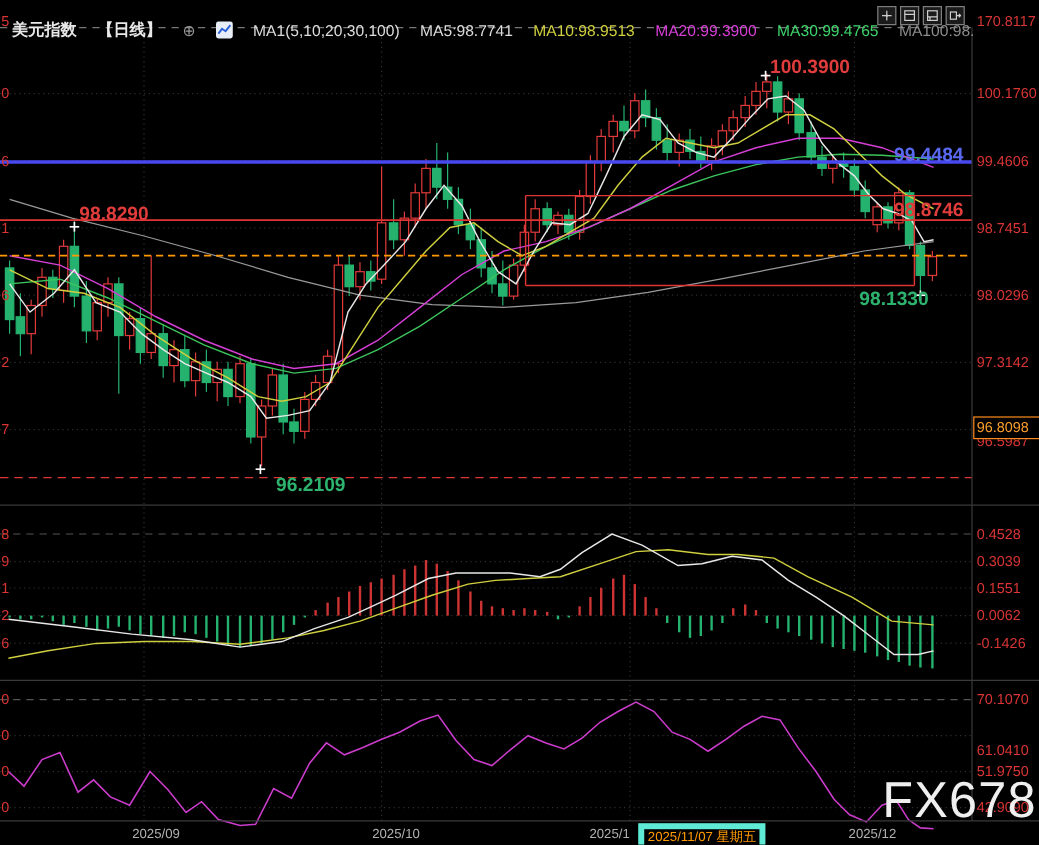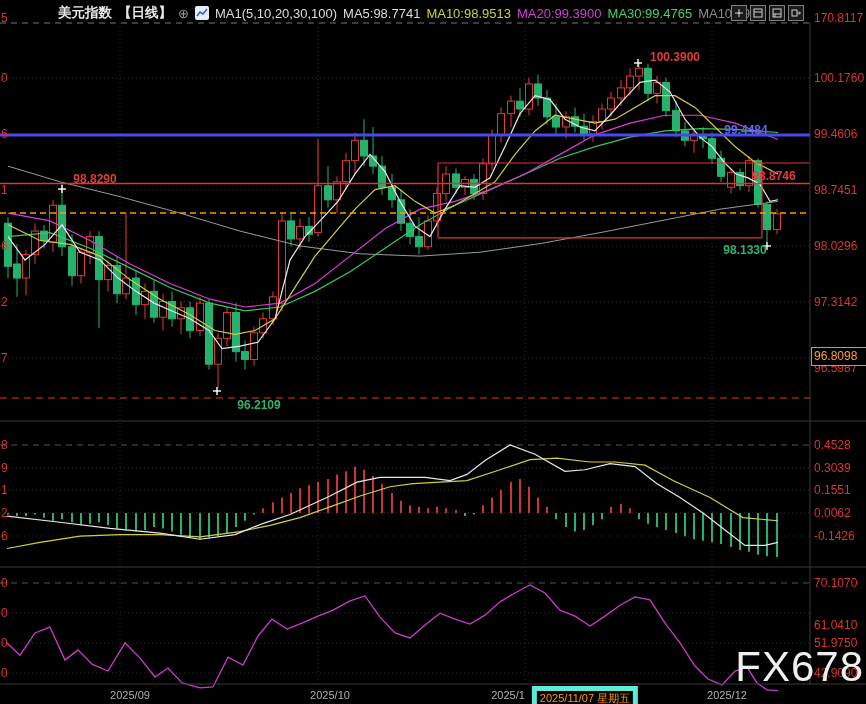--- a/index.html
+++ b/index.html
@@ -1,24 +1,24 @@
 <!DOCTYPE html>
 <html><head>
 <meta charset="utf-8">
 <style>
   html,body{margin:0;padding:0;background:#000;}
   #app{position:relative;width:866px;height:704px;background:#000;overflow:hidden;
        font-family:"Liberation Sans",sans-serif;}
   #cv{position:absolute;left:0;top:0;z-index:1;}
   #labels{position:absolute;left:0;top:0;width:866px;height:704px;z-index:2;pointer-events:none;}
   .axlbl{position:absolute;font-size:12px;color:#d93535;line-height:12px;white-space:nowrap;}
-  .ann{position:absolute;font-size:12px;font-weight:bold;transform:translate(-50%,-50%);white-space:nowrap;}
+  .ann{position:absolute;font-size:16px;font-weight:bold;transform:translate(-50%,-50%);white-space:nowrap;}
   .monlbl{position:absolute;font-size:11px;color:#b0b0b0;transform:translateX(-50%);white-space:nowrap;}
-  .hdr{position:absolute;top:4px;left:10px;z-index:5;display:flex;align-items:center;gap:6px;
-       font-size:13px;color:#e8e8e8;white-space:nowrap;margin-left:48px;}
+  .hdr{position:absolute;top:16px;left:10px;z-index:5;display:flex;align-items:center;gap:17px;
+       font-size:13px;color:#e8e8e8;white-space:nowrap;}
   .hdr .ttl{font-weight:bold;font-size:13.5px;}
   .hdr .plus{color:#999;font-size:13px;}
   .sub-hdr{position:absolute;left:10px;z-index:5;display:flex;gap:10px;font-size:13px;white-space:nowrap;}
   .c-wht{color:#dddddd;text-align:center;} .c-yel{color:#cfcf3f;} .c-mag{color:#d63fd6;} .c-grn{color:#3fd46a;} .c-gry{color:#8c8c8c;}
   .tools{position:absolute;top:5px;right:62px;z-index:5;display:flex;gap:3px;}
   .tool{width:14px;height:14px;border:1px solid #7e7e7e;background:#1b1b1b;display:flex;
         align-items:center;justify-content:center;cursor:pointer;}
   .curbox{position:absolute;left:811px;top:347px;width:52px;height:17px;z-index:3;background:#000;
         border:1px solid #ff8c1a;color:#ffa02e;font-size:12px;line-height:17px;padding-left:2px;}
   .xbox{position:absolute;top:686px;transform:translateX(-50%);z-index:3;background:#000;
@@ -363,21 +363,21 @@
       <div class="axlbl" style="left: 1px; top: 439px;">8</div>
       <div class="axlbl" style="left: 1px; top: 462px;">9</div>
       <div class="axlbl" style="left: 1px; top: 484px;">1</div>
       <div class="axlbl" style="left: 1px; top: 507px;">2</div>
       <div class="axlbl" style="left: 1px; top: 530px;">6</div>
       <div class="axlbl" style="left: 1px; top: 577px;">0</div>
       <div class="axlbl" style="left: 1px; top: 607px;">0</div>
       <div class="axlbl" style="left: 1px; top: 637px;">0</div>
       <div class="axlbl" style="left: 1px; top: 667px;">0</div>
       <div class="ann" style="left: 675px; top: 57px; color: rgb(224, 60, 60);">100.3900</div>
-      <div class="ann" style="left: 746px; top: 130px; color: rgb(88, 104, 240);">99.4484</div>
+      <div class="ann" style="left: 774px; top: 130px; color: rgb(88, 104, 240);">99.4484</div>
       <div class="ann" style="left: 95px; top: 179px; color: rgb(224, 60, 60);">98.8290</div>
       <div class="ann" style="left: 774px; top: 176px; color: rgb(224, 60, 60);">98.8746</div>
       <div class="ann" style="left: 745px; top: 250px; color: rgb(45, 179, 110);">98.1330</div>
       <div class="ann" style="left: 259px; top: 405px; color: rgb(45, 179, 110);">96.2109</div>
       <div class="monlbl" style="left: 130px; top: 689px;">2025/09</div>
       <div class="monlbl" style="left: 330px; top: 689px;">2025/10</div>
       <div class="monlbl" style="left: 508px; top: 689px;">2025/1</div>
       <div class="monlbl" style="left: 727px; top: 689px;">2025/12</div>
       <div class="xbox" style="left: 585px;">2025/11/07 星期五</div>
     </div>

